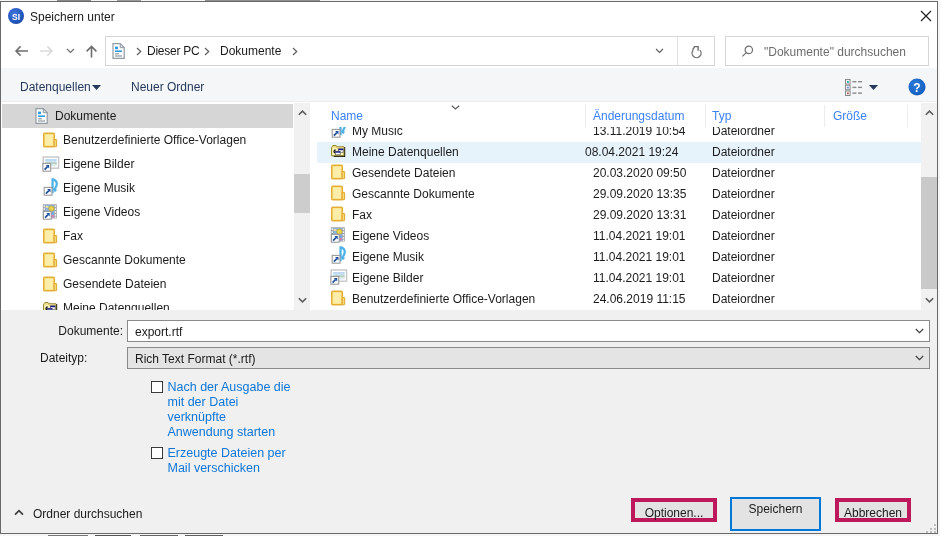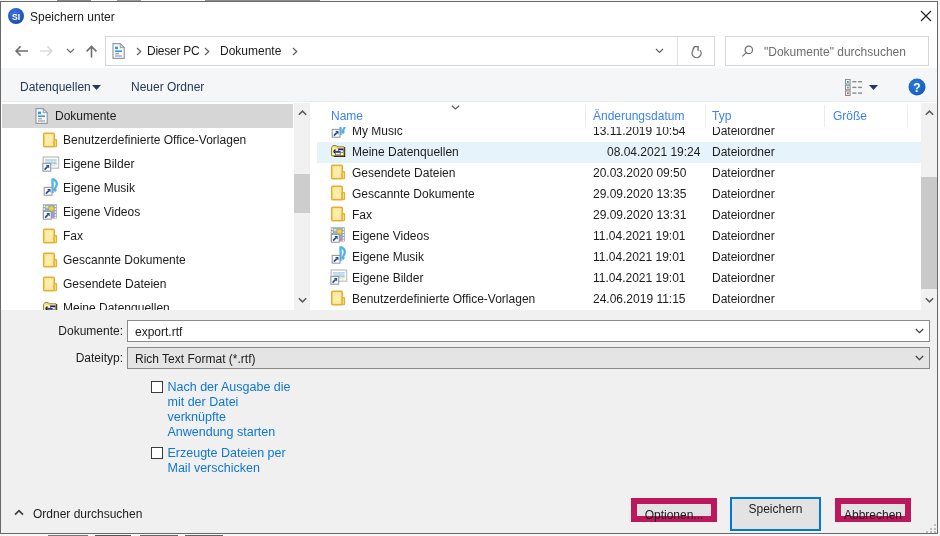--- a/index.html
+++ b/index.html
@@ -8,21 +8,21 @@
 .tb{left:1px;top:68px;width:936px;height:34px;background:#f5f6f7;border-bottom:1px solid #ececec}
 .gray{left:1px;top:310px;width:936px;height:223px;background:#f0f0f0}
 .t{white-space:nowrap}
 .box{border:1px solid #d6d6d6;background:#fff}
 .hl-tree{left:2px;top:104px;width:291px;height:23.5px;background:#d6d6d6}
 .hl-list{left:317px;top:142px;width:604px;height:21px;background:#e7f3fb}
 .sb{background:#f1f1f1}
 .thumb{background:#cdcdcd}
 .hdrtxt{color:#3b82f6}
 .cell{color:#1c1c1c}
-.btn{background:#e3e3e3;border:6px solid #be185d;text-align:center;line-height:19px}
+.btn{background:#e3e3e3;border:4px solid #be185d;text-align:center;line-height:19px}
 .cb{width:12px;height:12px;border:1.5px solid #3a3a3a;background:#fff}
 .bluetext{color:#0e76d6;font-size:12.5px;line-height:15px}
 .sep{background:#ececec;width:1px}
 </style></head>
 <body>
 
 <div class="a" style="left:57px;top:0;width:34px;height:1px;background:#8a8a8a"></div>
 <div class="a" style="left:117px;top:0;width:24px;height:1px;background:#9a9a9a"></div>
 <div class="a" style="left:205px;top:0;width:115px;height:1px;background:#8f8f8f"></div>
 <div class="a" style="left:48px;top:535px;width:40px;height:1px;background:#777"></div>
@@ -259,21 +259,21 @@
 <rect x="3.8" y="4" width="11.4" height="10" fill="#111"></rect>
 <path d="M1.6 4.6 l1.2 -2 h3.4 l.8 1.2 h7 v9 H1.6 z" fill="#fdf6b8" stroke="#8a7d1f" stroke-width="1"></path>
 <path d="M2.2 4 h4 l.8 1.2 h7" fill="none" stroke="#e8c76a" stroke-width="1"></path>
 <path d="M5.2 9.8 c-1.6 0 -1.6 -2.8 .4 -2.8" fill="none" stroke="#111" stroke-width="1.3"></path>
 <rect x="8.4" y="5.8" width="4.8" height="3.5" fill="#fff" stroke="#6a6a6a" stroke-width="0.8"></rect>
 <rect x="8.4" y="5.8" width="4.8" height="1.4" fill="#151a8c"></rect>
 <rect x="5.4" y="8.3" width="4.8" height="3.5" fill="#fff" stroke="#6a6a6a" stroke-width="0.8"></rect>
 <rect x="5.4" y="8.3" width="4.8" height="1.4" fill="#151a8c"></rect>
 </svg>
 <div class="a t cell" style="left:41px;top:44.6px">Meine Datenquellen</div>
-<div class="a t cell" style="left:296px;top:44.6px">08.04.2021 19:24</div>
+<div class="a t cell" style="left:274px;top:44.6px">08.04.2021 19:24</div>
 <div class="a t cell" style="left:401px;top:44.6px">Dateiordner</div>
 <svg class="a" style="left:19px;top:64.1px" width="16" height="16" viewBox="0 0 16 16">
 <rect x="1.7" y="1.2" width="10.6" height="13.6" rx="1" fill="#fbe38c" stroke="#e3af37" stroke-width="1.5"></rect>
 <rect x="3.2" y="2.8" width="7.6" height="10.4" fill="#fceda9"></rect>
 <path d="M12.2 7.6 h1.6 a0.7 0.7 0 0 1 .7 .7 v5.4 a1 1 0 0 1 -1 1 h-1.3 z" fill="#fbe38c" stroke="#e3af37" stroke-width="1.3"></path>
 </svg>
 <div class="a t cell" style="left:41px;top:65.6px">Gesendete Dateien</div>
 <div class="a t cell" style="left:282px;top:65.6px">20.03.2020 09:50</div>
 <div class="a t cell" style="left:401px;top:65.6px">Dateiordner</div>
 <svg class="a" style="left:19px;top:85.1px" width="16" height="16" viewBox="0 0 16 16">
@@ -378,21 +378,21 @@
   </svg>
 <div class="a" style="left:921px;top:177px;width:16px;height:112px;background:#c9c9c9"></div>
 
 <div class="a gray"></div>
 <div class="a t" style="left:40px;top:324px;width:83px;text-align:right">Dokumente:</div>
 <div class="a" style="left:127px;top:320px;width:803px;height:22px;background:#fff;border:1px solid #8a8a8a"></div>
 <div class="a t" style="left:135px;top:325px">export.rtf</div>
 <svg class="a" style="left:915px;top:328px" width="9" height="6">
     <path d="M0.8 1 L4.5 4.6 L8.2 1" stroke="#3f3f3f" stroke-width="1.2" fill="none"></path>
   </svg>
-<div class="a t" style="left:40px;top:351px;width:83px;text-align:right">Dateityp:</div>
+<div class="a t" style="left:40px;top:351px;width:83px;text-align:left">Dateityp:</div>
 <div class="a" style="left:127px;top:347px;width:803px;height:22px;background:#e4e4e4;border:1px solid #8a8a8a"></div>
 <div class="a t" style="left:135px;top:352px">Rich Text Format (*.rtf)</div>
 <svg class="a" style="left:915px;top:355px" width="9" height="6">
     <path d="M0.8 1 L4.5 4.6 L8.2 1" stroke="#3f3f3f" stroke-width="1.2" fill="none"></path>
   </svg>
 
 <div class="a cb" style="left:150.5px;top:381px"></div>
 <div class="a bluetext" style="left:167.5px;top:380px">Nach der Ausgabe die<br>mit der Datei<br>verknüpfte<br>Anwendung starten</div>
 <div class="a cb" style="left:150.5px;top:447px"></div>
 <div class="a bluetext" style="left:167.5px;top:446px">Erzeugte Dateien per<br>Mail verschicken</div>

